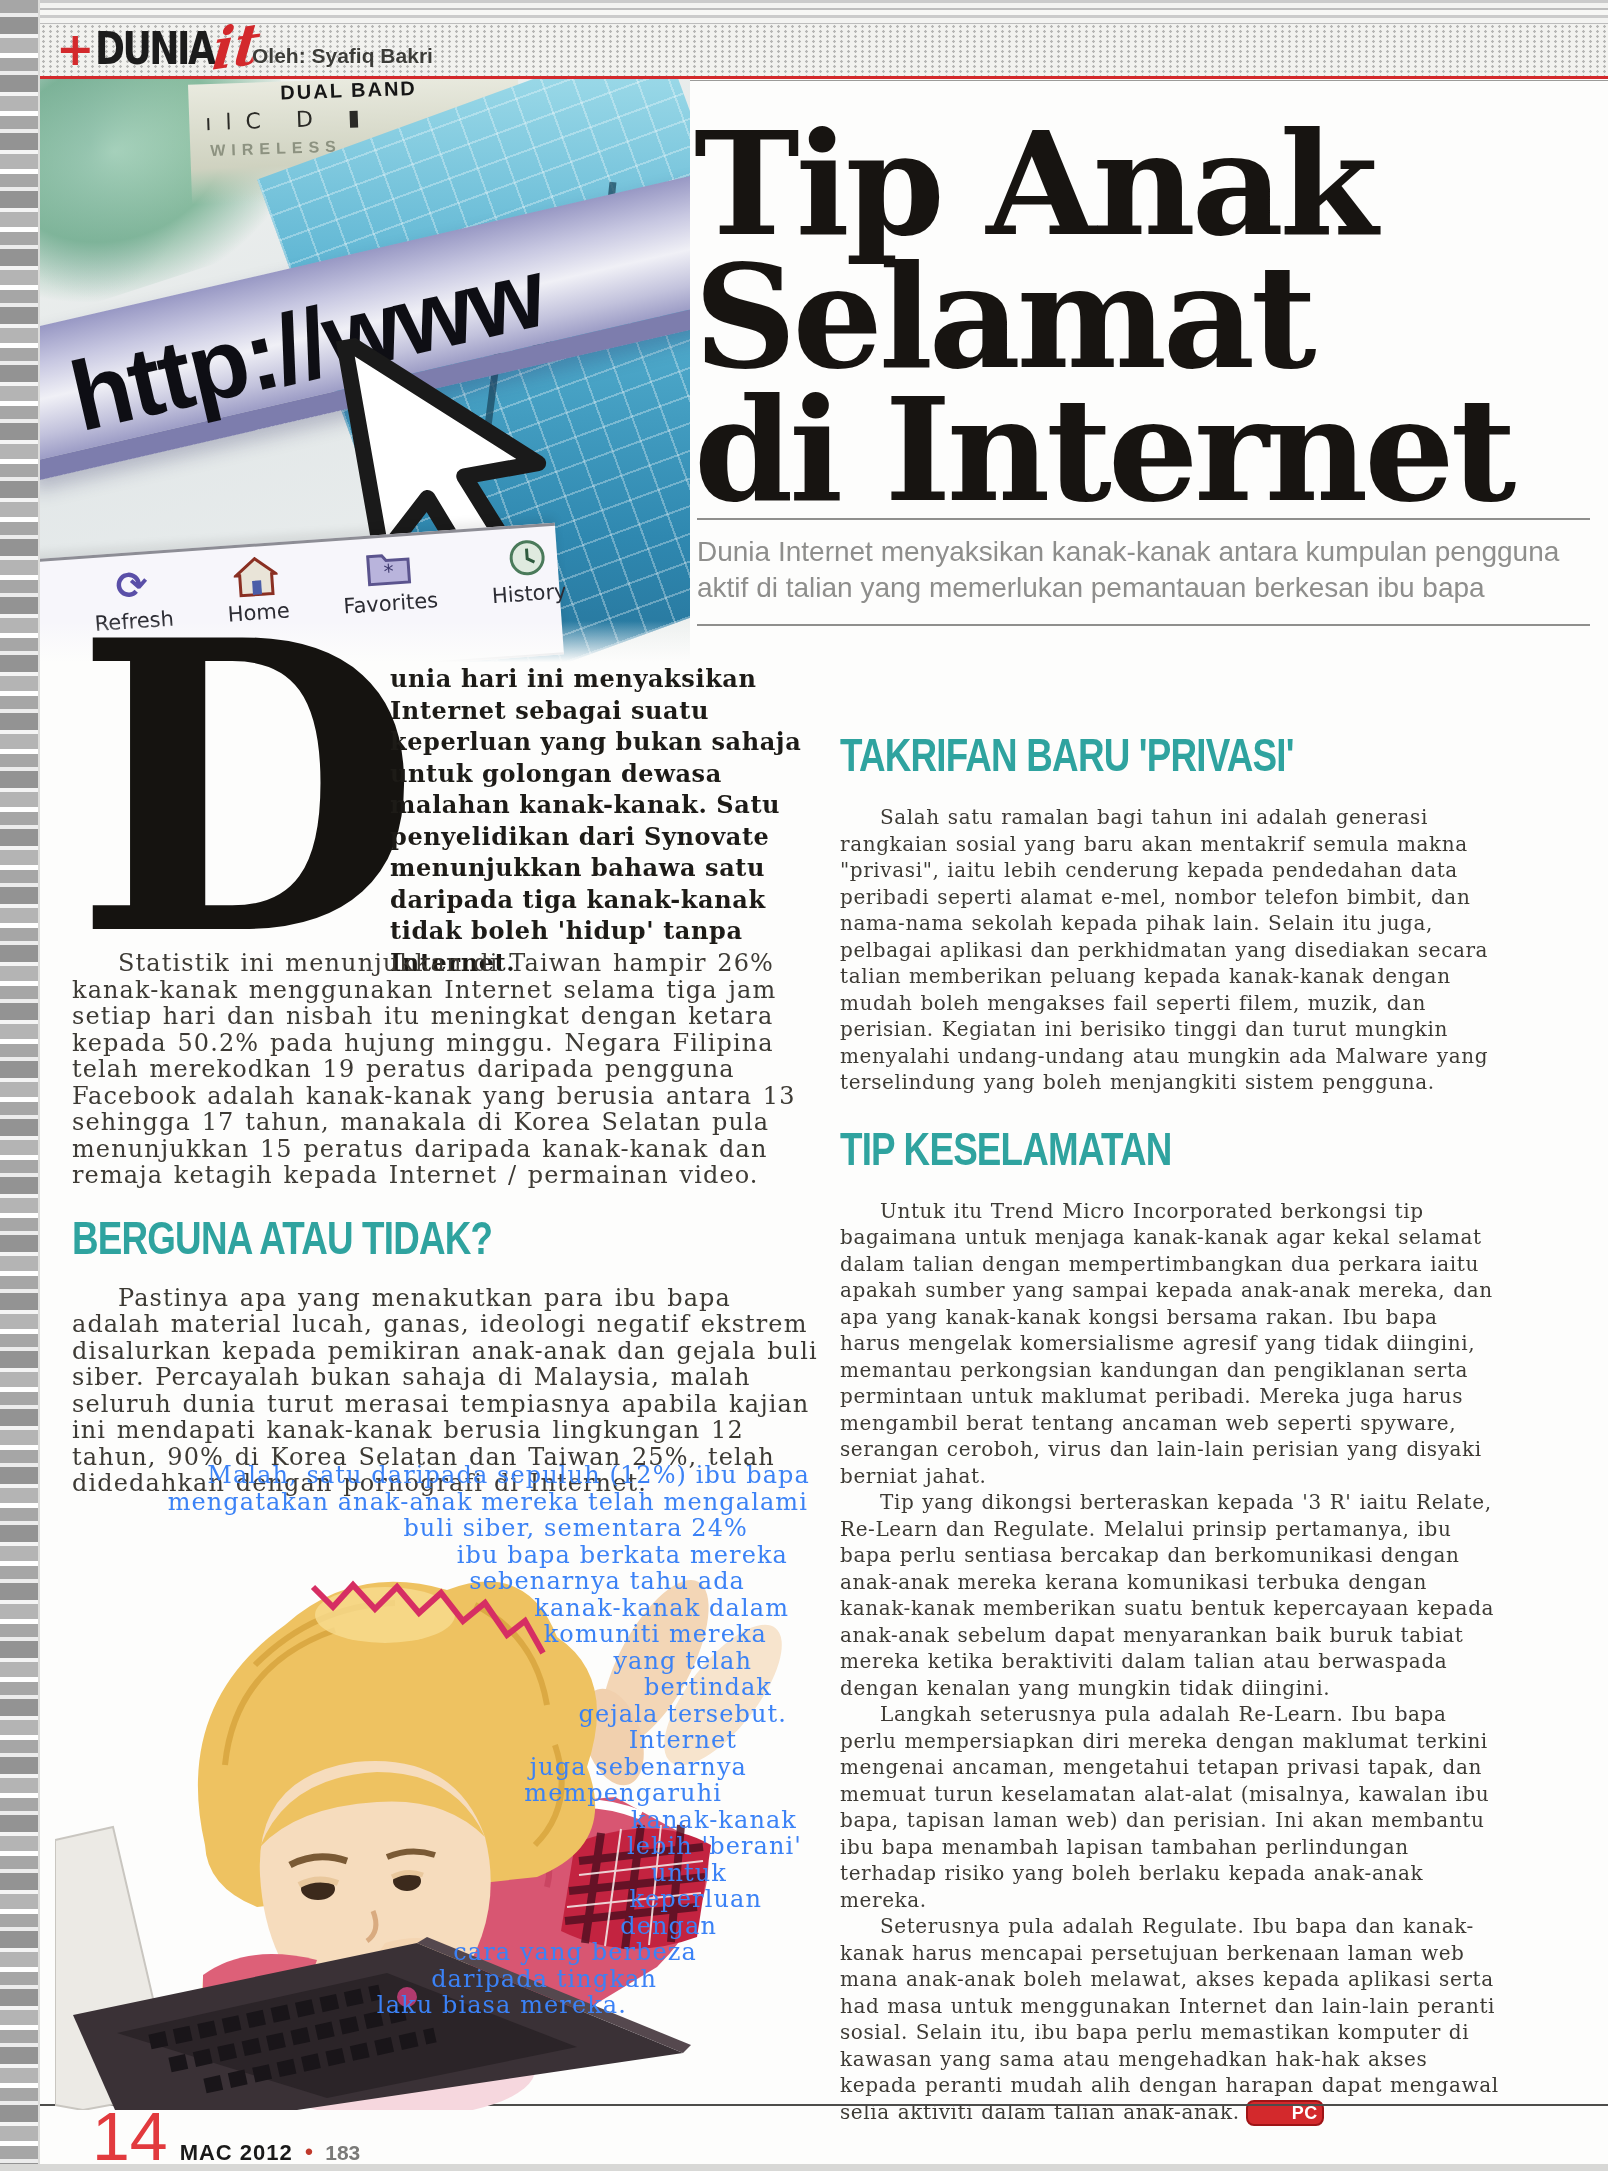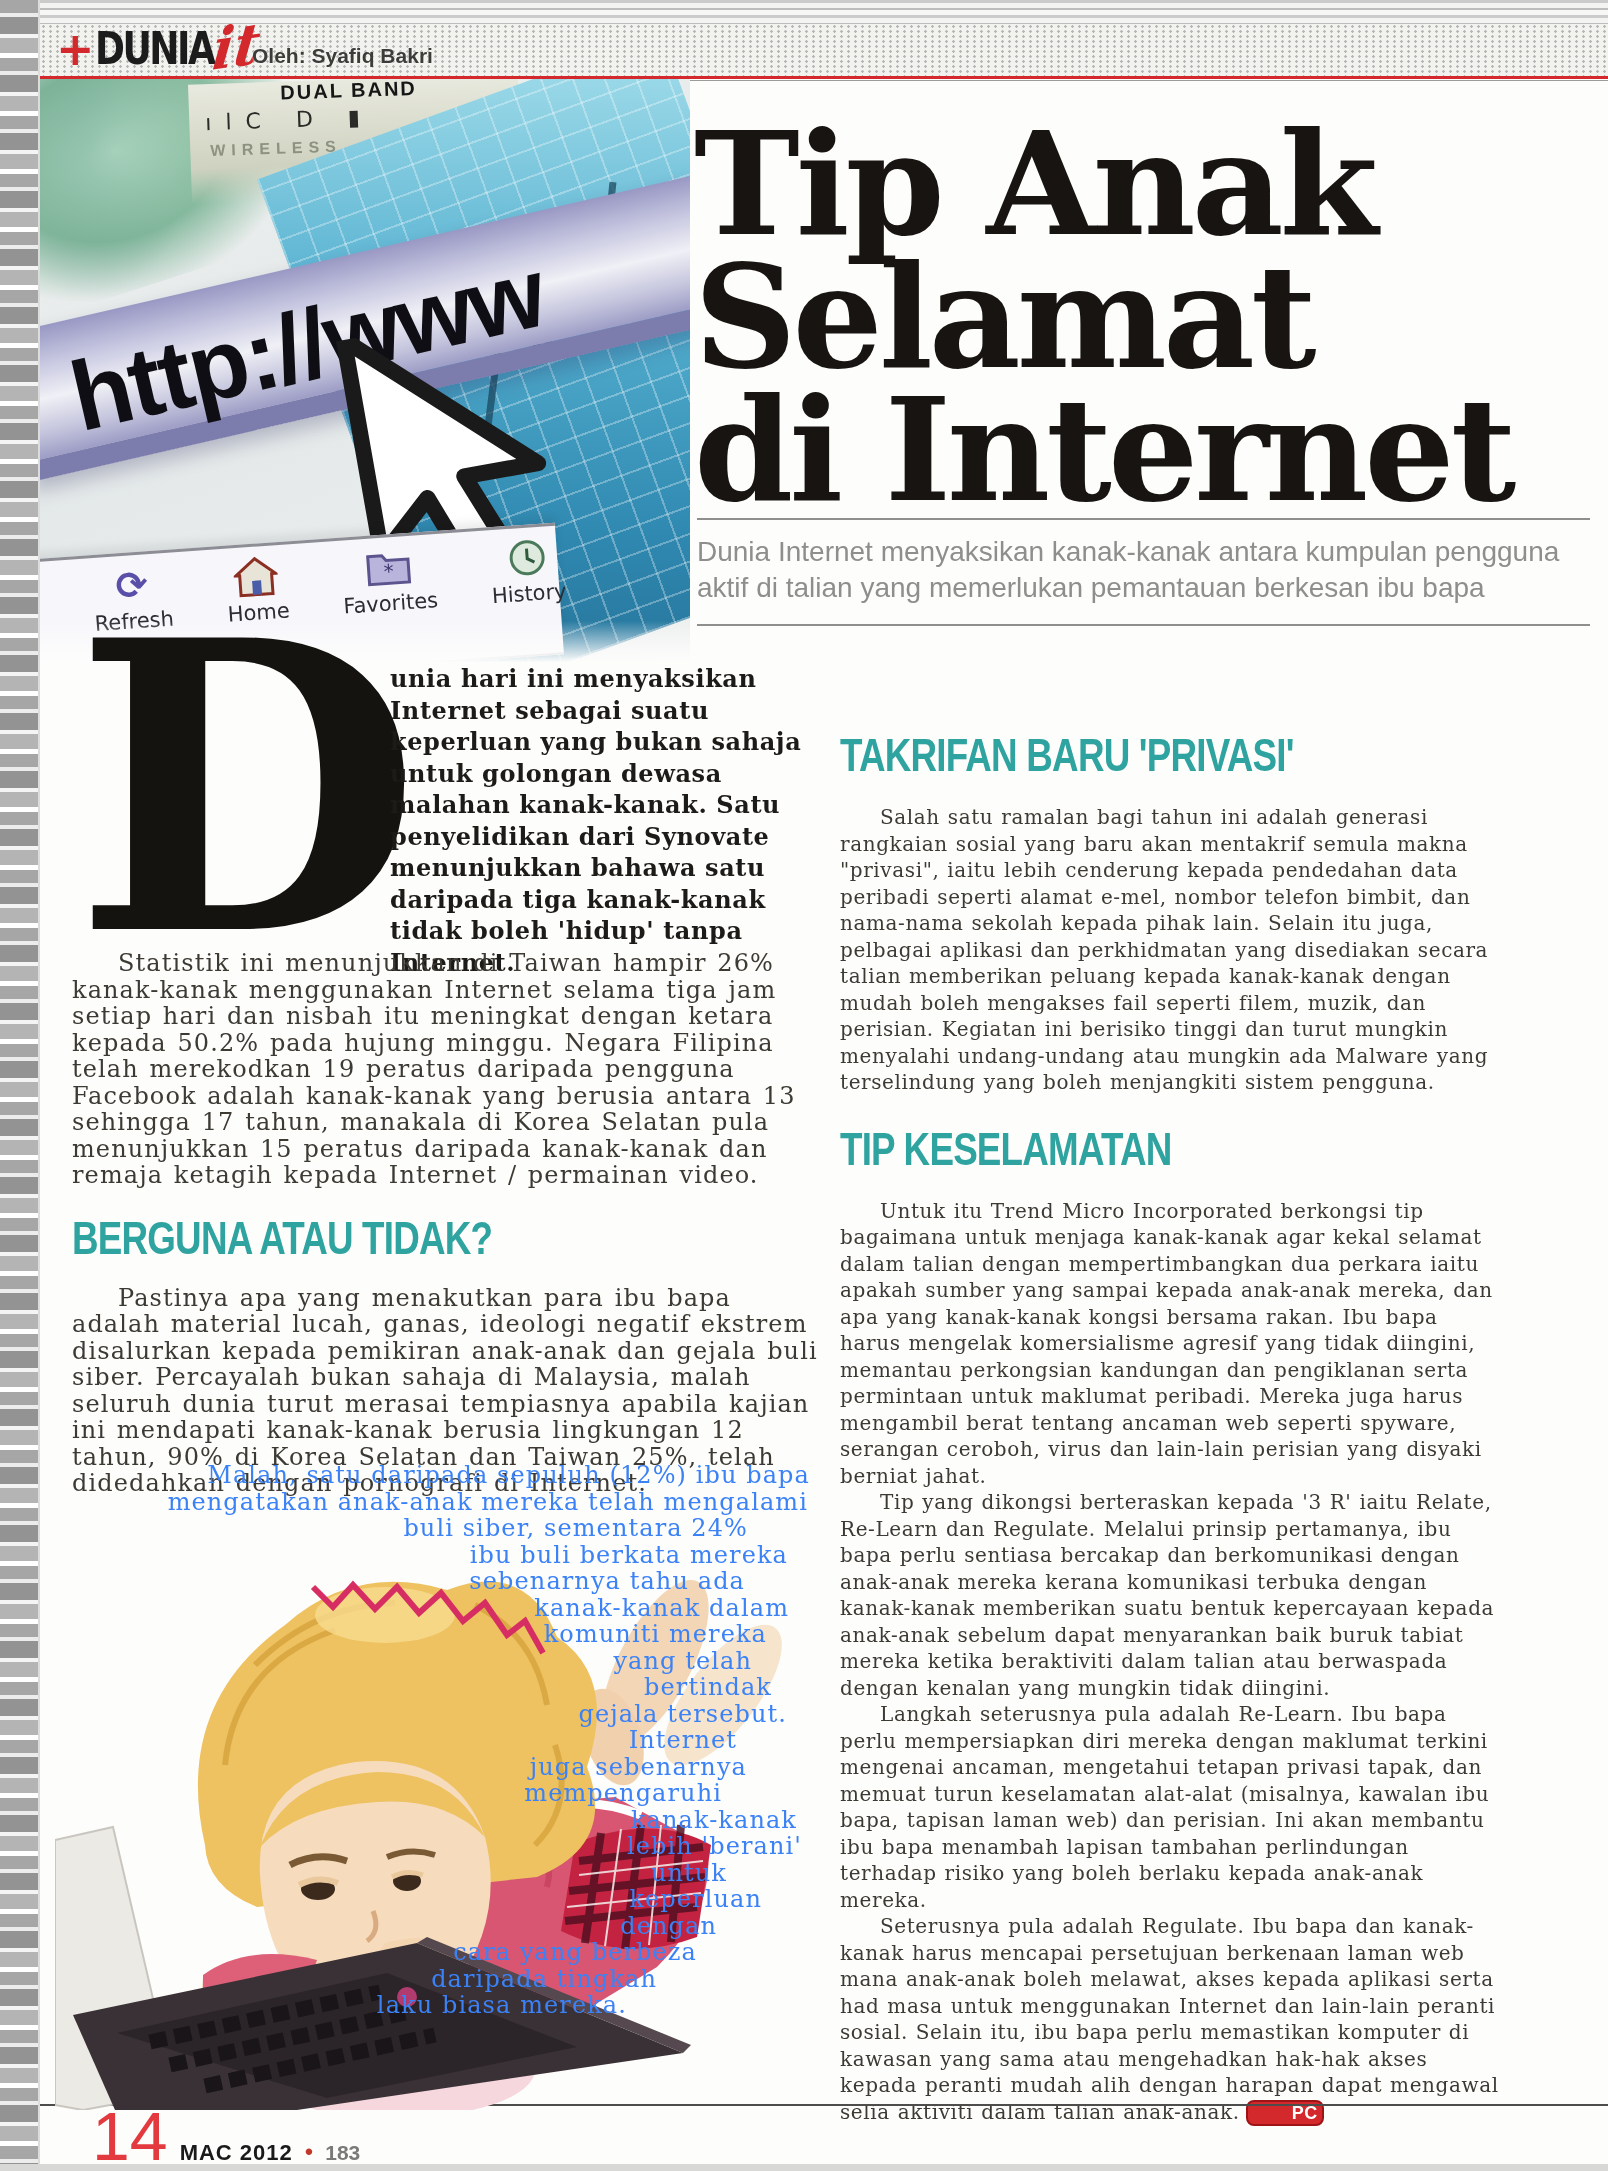--- a/index.html
+++ b/index.html
@@ -279,21 +279,21 @@
     <path d="M115,520 L350,468" stroke="#191519" stroke-width="15" stroke-dasharray="17 8" fill="none"></path>
     <path d="M150,541 L380,490" stroke="#191519" stroke-width="15" stroke-dasharray="17 8" fill="none"></path>
     <circle cx="352" cy="452" r="10" fill="#b13a6e"></circle>
     <polygon points="362,398 628,508 636,500 372,392" fill="#55484e"></polygon>
   </svg>
 
   <div class="wrap-para" id="wrap-para">
       <div>Malah, satu daripada sepuluh (12%) ibu bapa</div>
       <div>mengatakan anak-anak mereka telah mengalami</div>
       <div>buli siber, sementara 24%</div>
-      <div>ibu buli berkata mereka</div>
+      <div>ibu bapa berkata mereka</div>
       <div>sebenarnya tahu ada</div>
       <div>kanak-kanak dalam</div>
       <div>komuniti mereka</div>
       <div>yang telah</div>
       <div>bertindak</div>
       <div>gejala tersebut.</div>
       <div>Internet</div>
       <div>juga sebenarnya</div>
       <div>mempengaruhi</div>
       <div>kanak-kanak</div>

